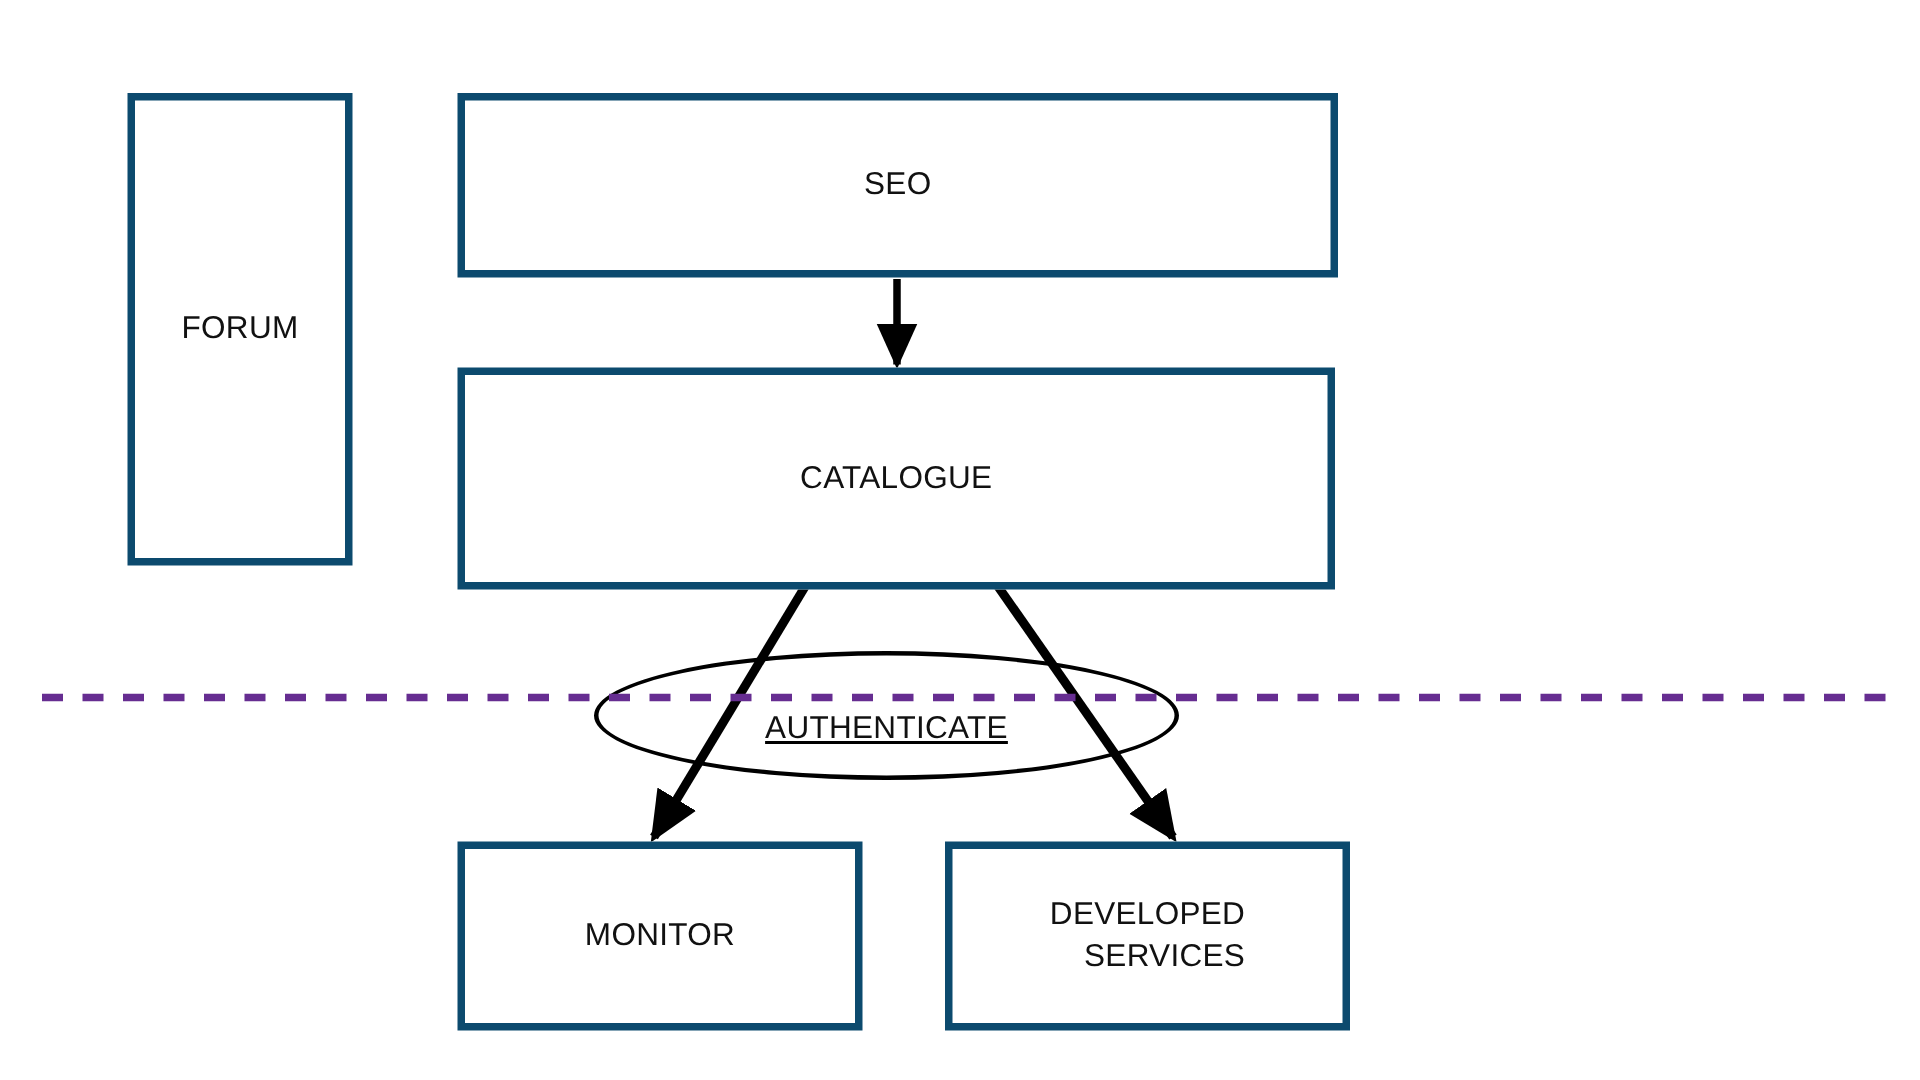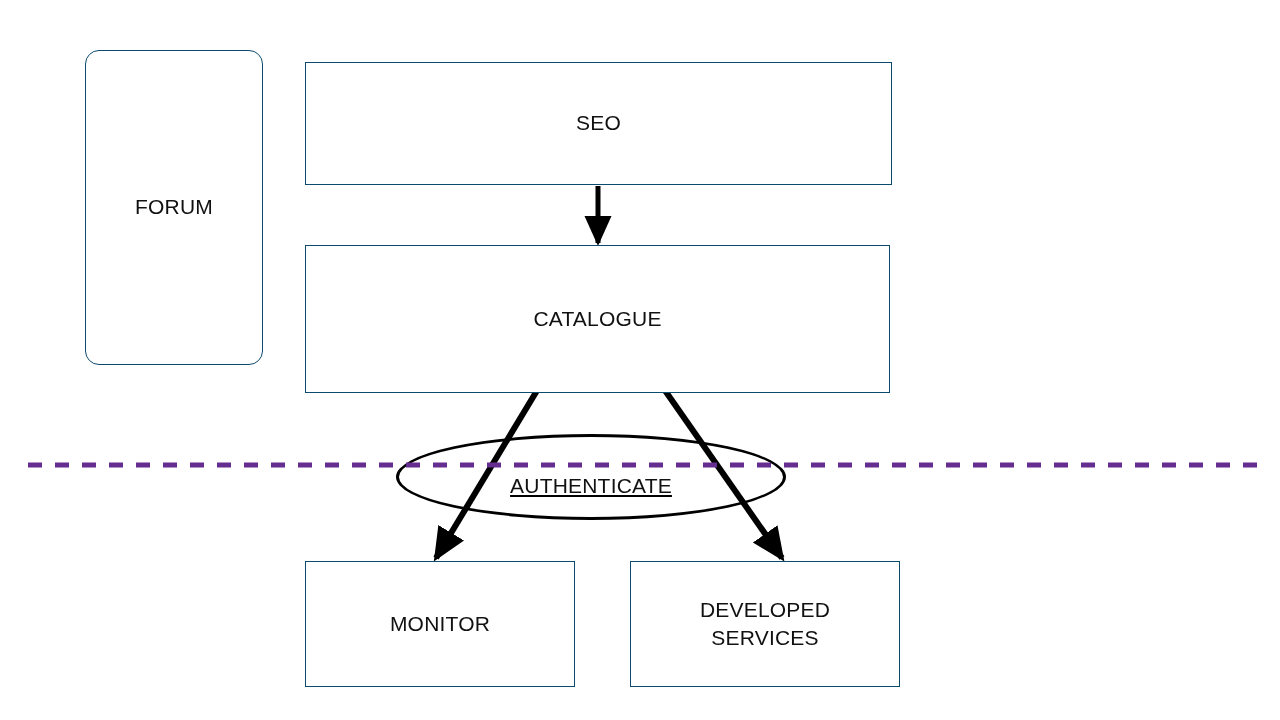--- a/index.html
+++ b/index.html
@@ -19,21 +19,21 @@
     position: absolute;
     top: 0;
     left: 0;
     width: 1280px;
     height: 720px;
   }
   .node-box {
     position: absolute;
     box-sizing: border-box;
     background: #ffffff;
-    border: 1px solid #0c4a6e;
+    border: 5px solid #0c4a6e;
     display: flex;
     align-items: center;
     justify-content: center;
     text-align: center;
     z-index: 3;
   }
   .node-label {
     font-family: "Liberation Sans", sans-serif;
     font-size: 21px;
     color: #111111;
@@ -95,37 +95,37 @@
       </marker>
     </defs>
 
     <line x1="598" y1="186" x2="598" y2="243" stroke="#000000" stroke-width="5" marker-end="url(#arrow-sm)"></line>
 
     <line x1="550" y1="369" x2="436" y2="558" stroke="#000000" stroke-width="6" marker-end="url(#arrow-lg)"></line>
 
     <line x1="650" y1="369" x2="782" y2="558" stroke="#000000" stroke-width="6" marker-end="url(#arrow-lg)"></line>
   </svg>
 
-  <div class="node-box" style="left:85px; top:50px; width:178px; height:315px;border-radius:14px;">
+  <div class="node-box" style="left:85px; top:62px; width:150px; height:315px;">
     <span class="node-label">FORUM</span>
   </div>
 
   <div class="node-box" style="left:305px; top:62px; width:587px; height:123px;">
     <span class="node-label">SEO</span>
   </div>
 
   <div class="node-box" style="left:305px; top:245px; width:585px; height:148px;">
     <span class="node-label">CATALOGUE</span>
   </div>
 
   <div class="node-box" style="left:305px; top:561px; width:270px; height:126px;">
     <span class="node-label">MONITOR</span>
   </div>
 
-  <div class="node-box" style="left:630px; top:561px; width:270px; height:126px;">
+  <div class="node-box" style="left:630px; top:561px; width:270px; height:126px;text-align:right;">
     <span class="node-label">DEVELOPED
 SERVICES</span>
   </div>
 
   <div class="ellipse-node" style="left:396px; top:434px; width:390px; height:86px;text-decoration:underline;">
     <span class="ellipse-label">AUTHENTICATE</span>
   </div>
 
   <svg class="boundary" viewBox="0 0 1280 720">
     <line x1="28" y1="465" x2="1268" y2="465" stroke="#662D91" stroke-width="5" stroke-dasharray="14 13" stroke-linecap="butt"></line>

